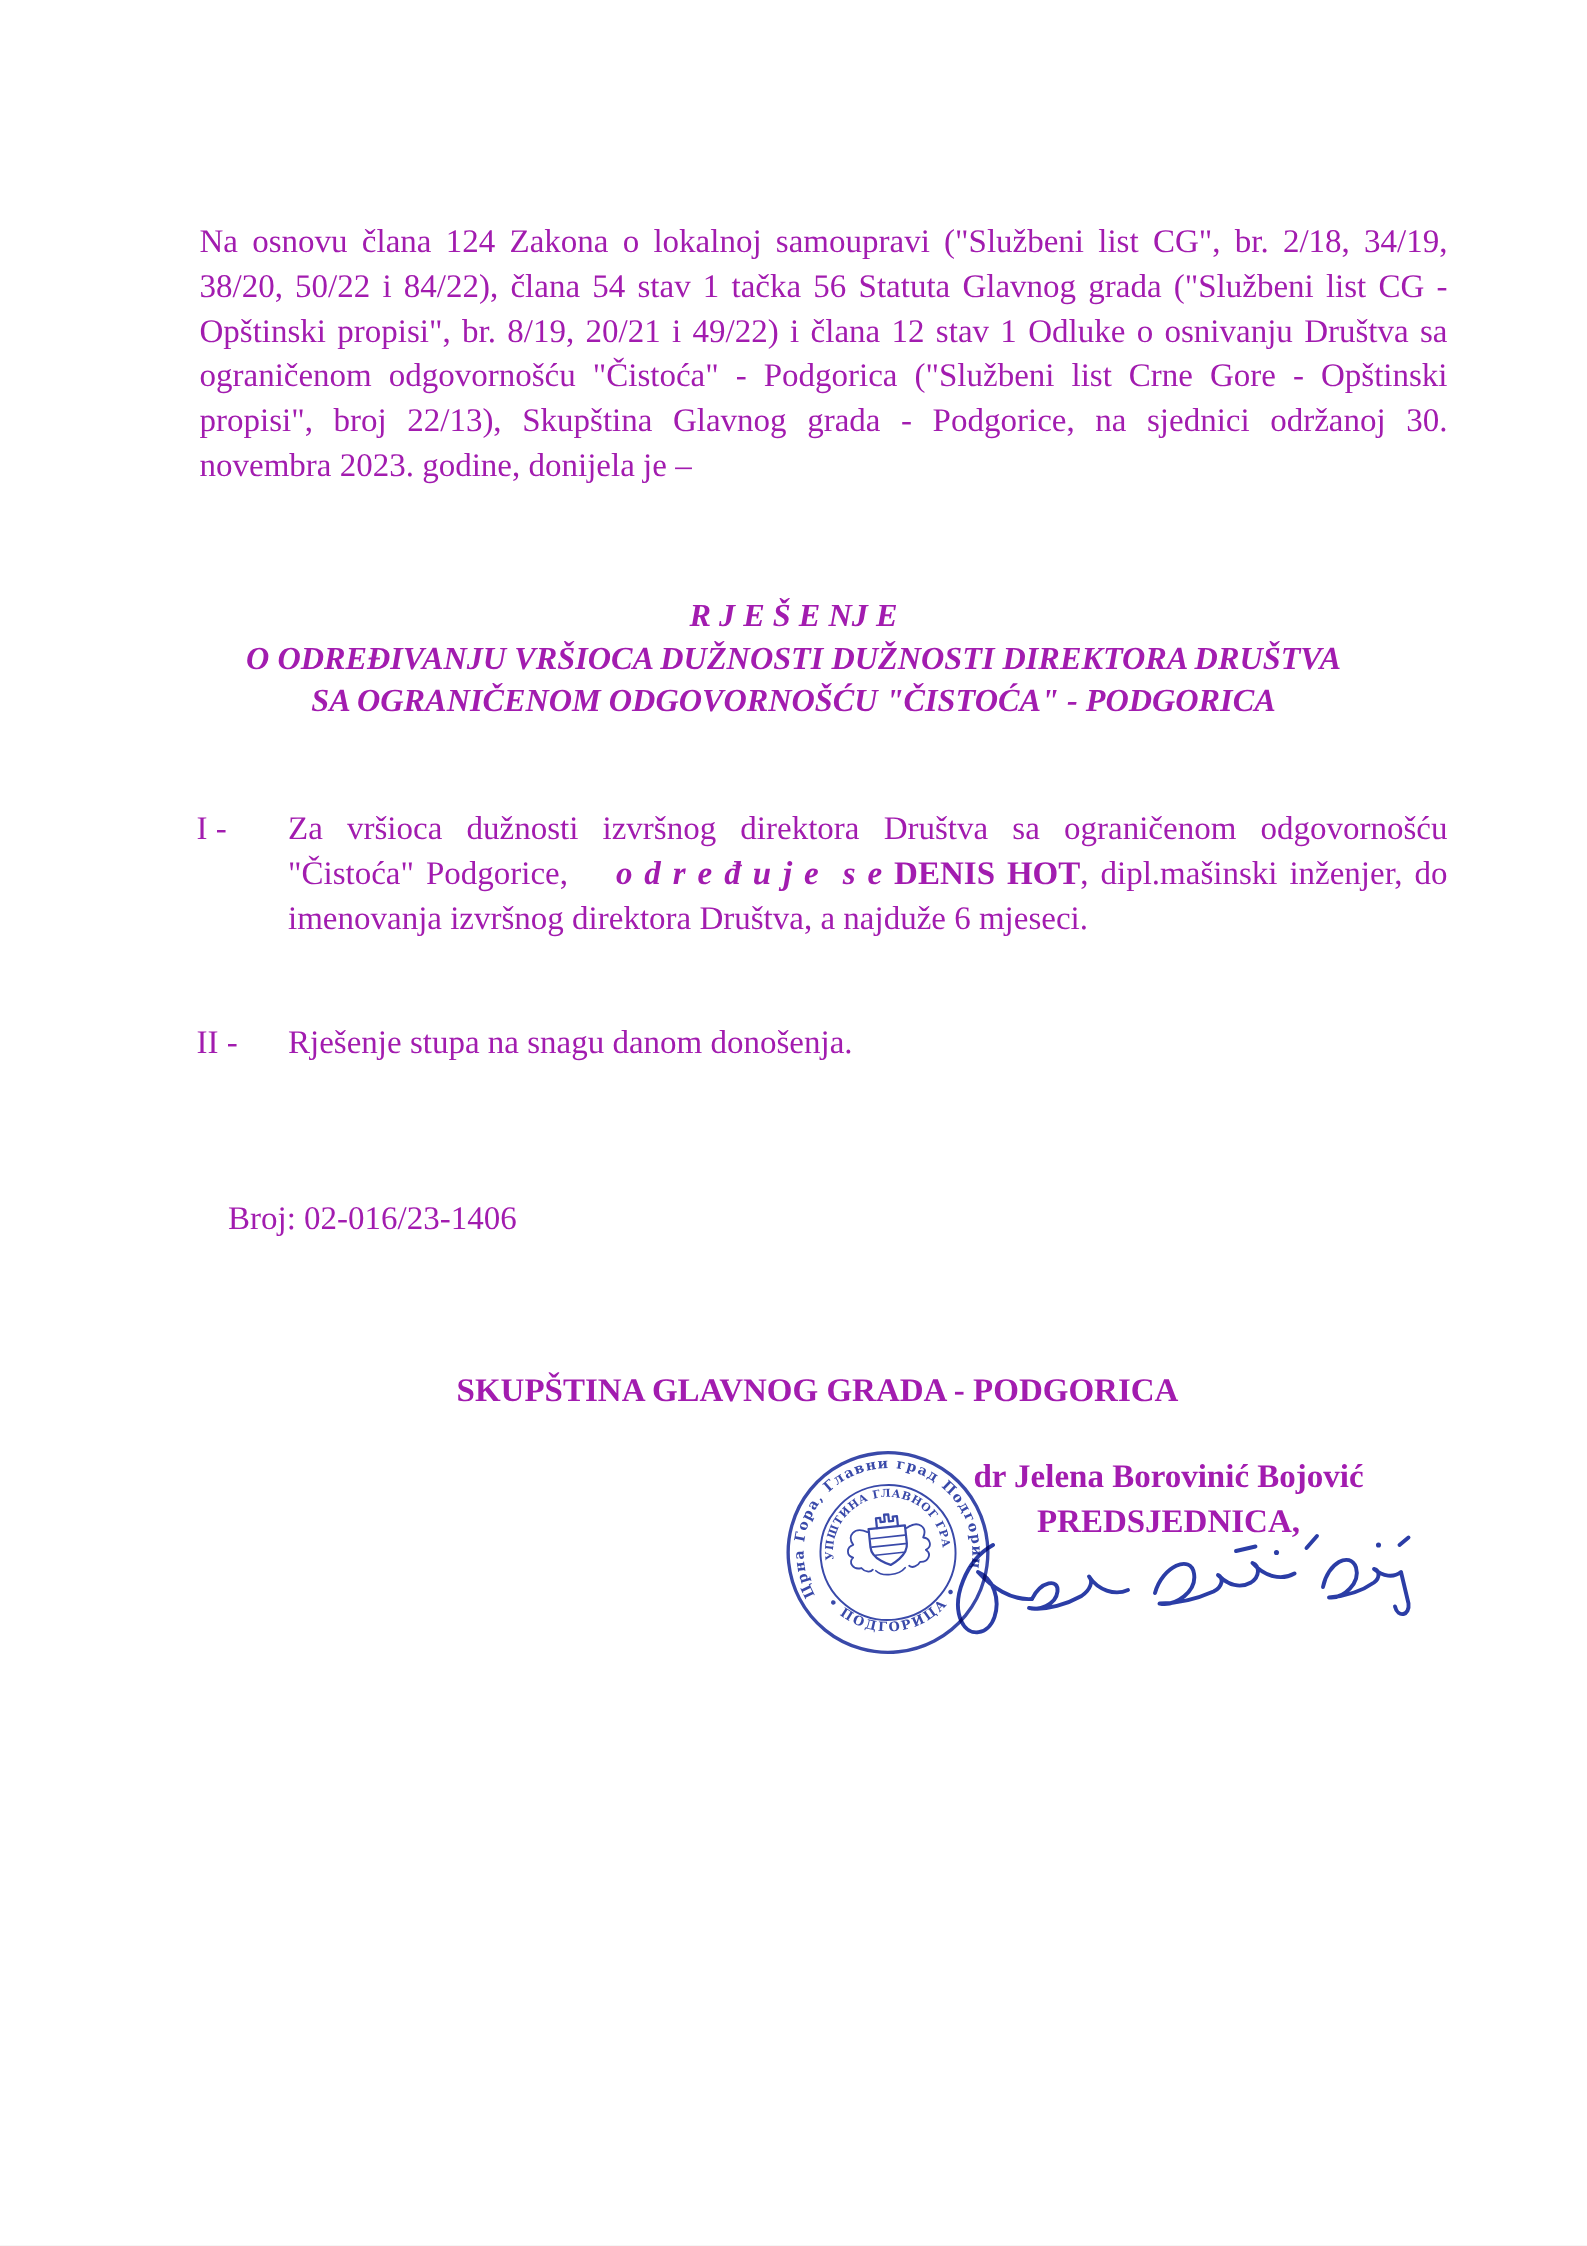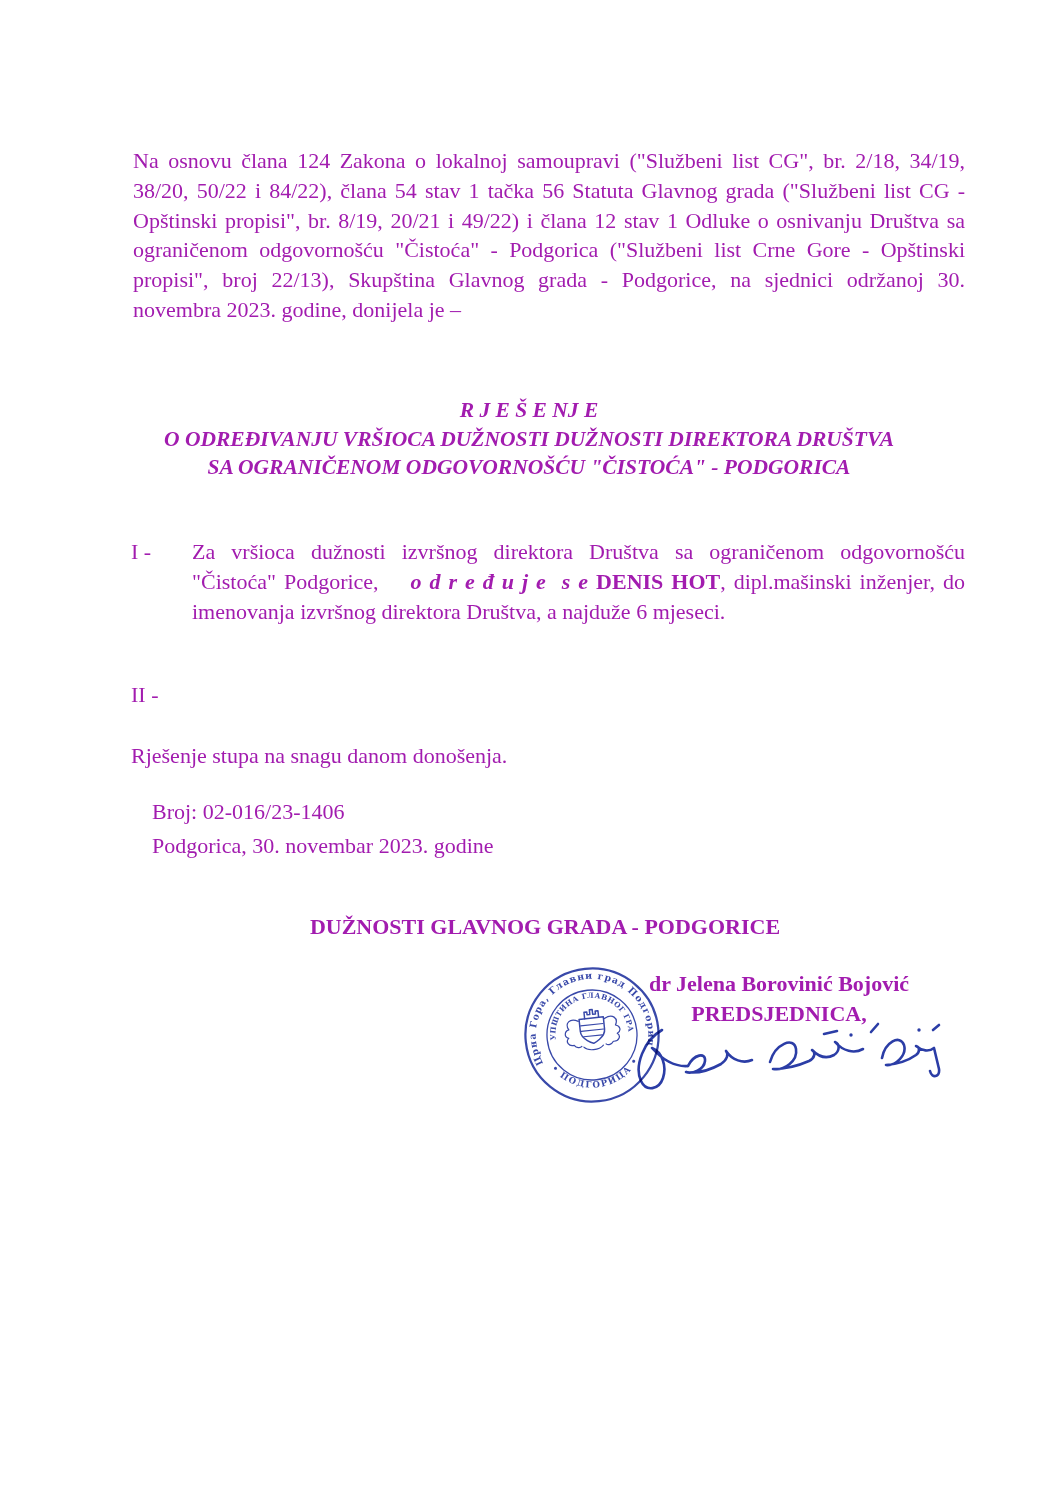--- a/index.html
+++ b/index.html
@@ -20,26 +20,26 @@
     text-align:center;font-weight:bold;font-size:21.5px;line-height:28.6px;font-style:italic;
   }
   .title-block div{white-space:nowrap;}
   .item{
     position:absolute;left:131px;width:834px;display:flex;
     font-size:22px;line-height:29.8px;
   }
   .item .marker{flex:0 0 61px;width:61px;}
   .item .body{flex:1;text-align:justify;}
   .item-1{top:537px;}
-  .item-2{top:680px;flex-direction:column;}
+  .item-2{top:680px;}
   .emph{font-weight:bold;font-style:italic;margin-left:24px;}
   .bold-name{font-weight:bold;}
   .ref-block{
     position:absolute;top:795px;left:152px;
-    font-size:22px;line-height:33.5px;
+    font-size:22px;line-height:33.5px;text-align:center;
   }
   .issuer{
     position:absolute;top:914px;left:130px;width:830px;
     text-align:center;font-weight:bold;font-size:22px;white-space:nowrap;
   }
   .signer{
     position:absolute;top:969px;left:590px;width:378px;
     text-align:center;font-weight:bold;font-size:22px;line-height:30px;
     z-index:3;
   }
@@ -77,24 +77,23 @@
       <span class="bold-name">DENIS HOT</span><span>, dipl.mašinski inženjer, do imenovanja izvršnog direktora Društva, a najduže 6 mjeseci.</span></div>
   </div>
 
   <div class="item item-2">
     <div class="marker">II -</div>
     <div class="body">Rješenje stupa na snagu danom donošenja.</div>
   </div>
 
   <div class="ref-block">
     <div>Broj: 02-016/23-1406</div>
-    <div>Podgorica, 30. novembar 2023. godine</div>
   </div>
 
-  <div class="issuer">DUŽNOSTI GLAVNOG GRADA - PODGORICE</div>
+  <div class="issuer">SKUPŠTINA GLAVNOG GRADA - PODGORICA</div>
 
   <svg class="stamp" viewBox="0 0 160 160">
     <defs>
       <path id="arcOuter" d="M 23.6,100.5 A 60,60 0 1 1 136.4,100.5" fill="none"></path>
       <path id="arcInner" d="M 41.2,83.4 A 39,39 0 1 1 118.8,83.4" fill="none"></path>
       <path id="arcBottom" d="M 34.1,112.1 A 56,56 0 0 0 125.9,112.1" fill="none"></path>
     </defs>
     <g stroke="#2e3fa5" fill="none" stroke-width="2.4">
       <circle cx="80" cy="80" r="71"></circle>
       <circle cx="80" cy="80" r="48" stroke-width="1.4"></circle>

